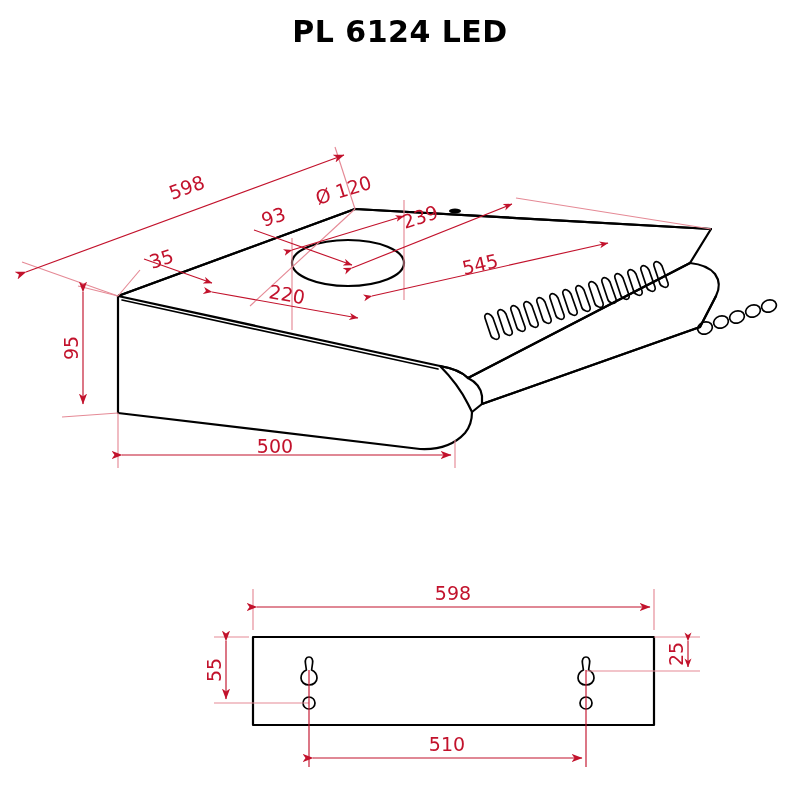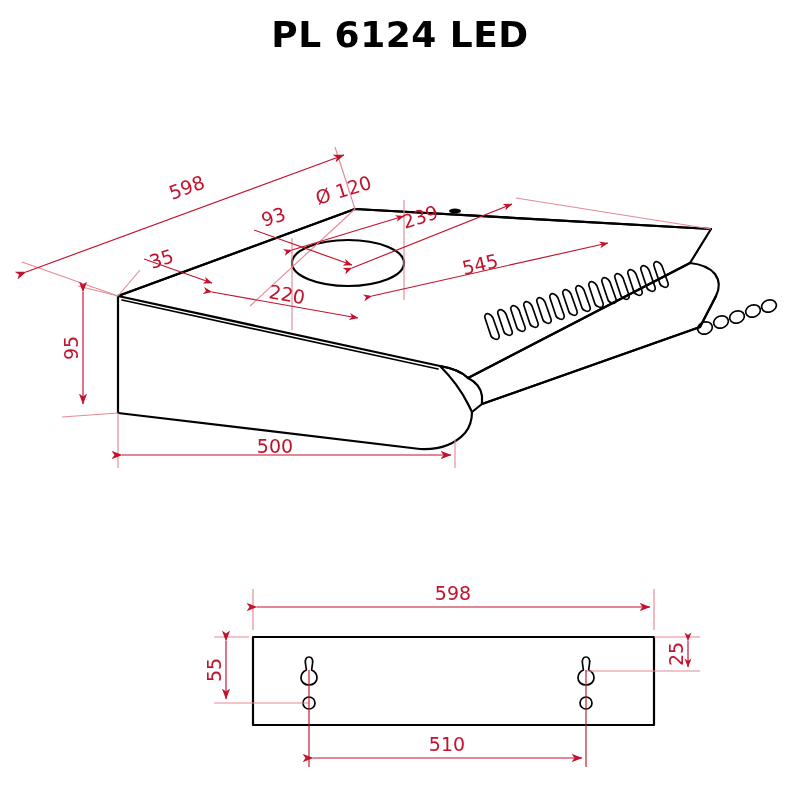--- a/index.html
+++ b/index.html
@@ -20,21 +20,21 @@
     width: 800px;
     height: 800px;
     background: #fff;
   }
   #title {
     position: absolute;
     left: 0;
     top: 14px;
     width: 800px;
     text-align: center;
-    font-size: 36px;
+    font-size: 30px;
     font-weight: bold;
     letter-spacing: 0.5px;
     color: #000;
     font-family: "DejaVu Sans", "Liberation Sans", sans-serif;
   }
   svg { display: block; }
   .obj {
     fill: none;
     stroke: #000000;
     stroke-width: 2.2;

